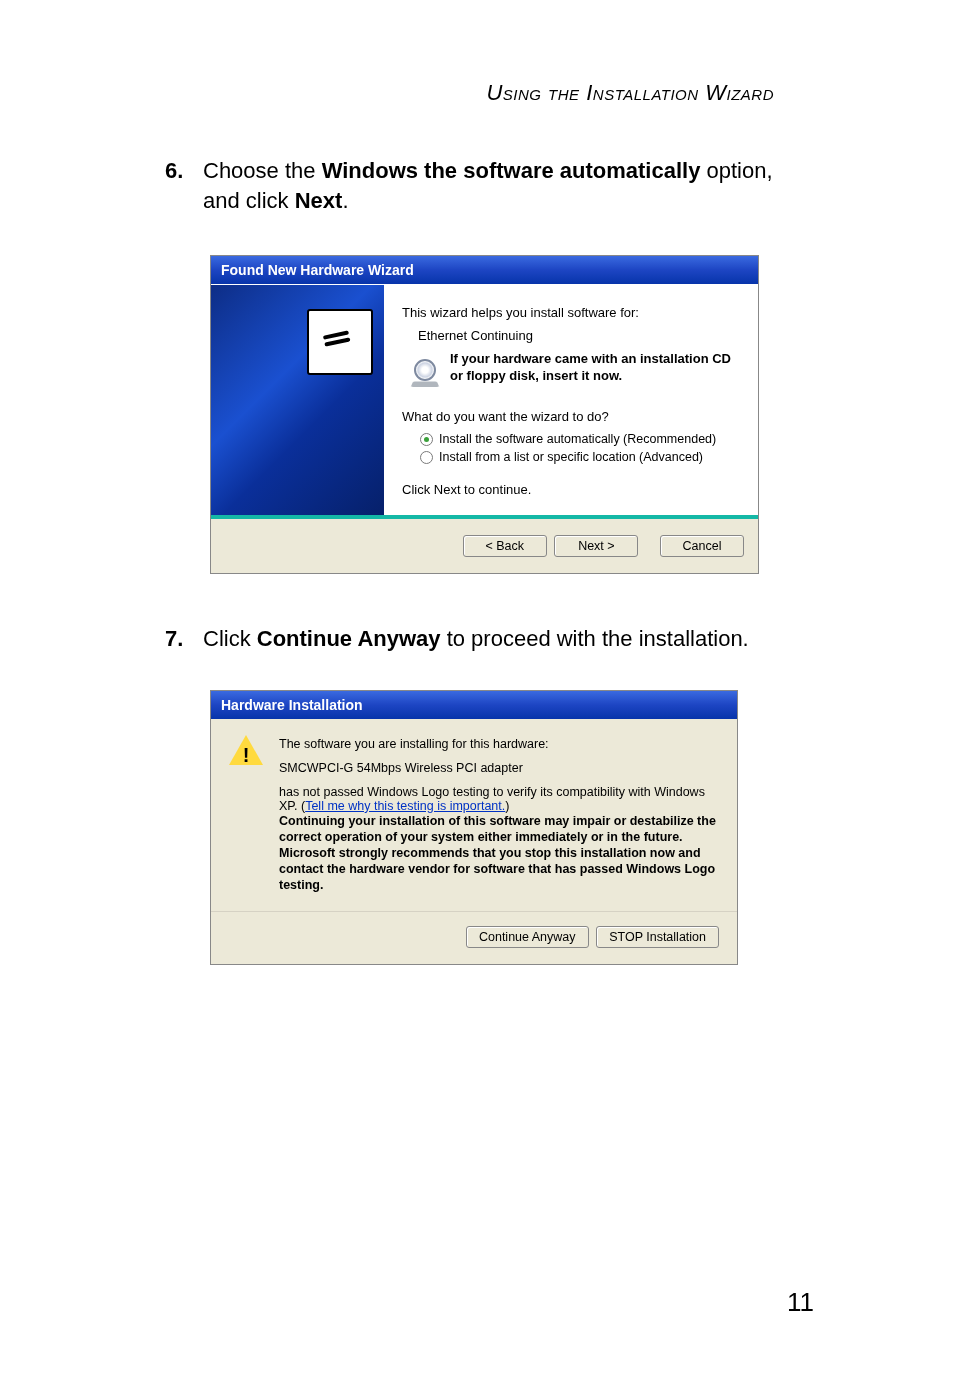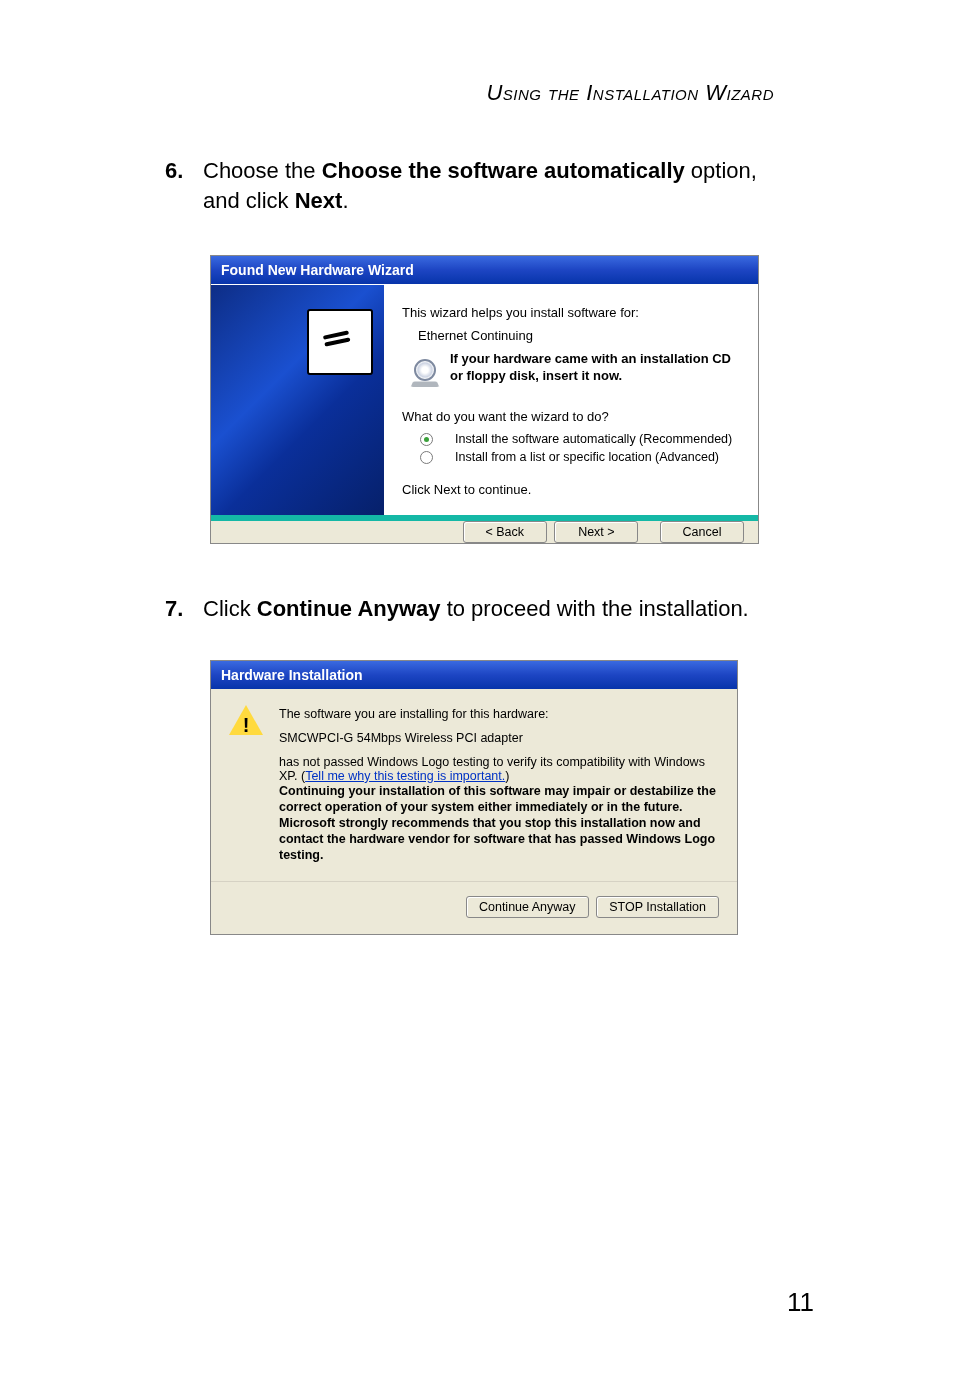--- a/index.html
+++ b/index.html
@@ -23,25 +23,25 @@
   .wiz-icon-shape::before{content:"";position:absolute;left:5px;top:4px;width:26px;height:3.5px;background:#000;border-radius:2px;box-shadow:0 7px 0 #000}
   .wiz-right{flex:1;padding:20px 18px 10px 18px;background:#fff;color:#000}
   .wiz-right p{margin-bottom:8px}
   .device-name{margin:4px 0 22px 16px}
   .cd-hint{display:flex;align-items:flex-end;gap:12px;margin:6px 0 24px 10px}
   .cd-icon{width:26px;height:26px;position:relative;flex:none}
   .cd-icon .disc{position:absolute;top:0;left:2px;width:22px;height:22px;border:2px solid #7e8aa0;border-radius:50%;background:radial-gradient(circle,#fff 25%,#cdd4e3 55%,#fff 70%)}
   .cd-icon .tray{position:absolute;bottom:-3px;left:0;width:26px;height:8px;background:#b0b6bd;border-radius:2px;transform:perspective(30px) rotateX(45deg)}
   .cd-hint b{font-weight:bold;font-size:13px;line-height:1.3;display:block}
   .q{margin-bottom:8px}
-  .radio-row{display:flex;align-items:center;gap:22px;margin:4px 0 4px 18px;font-size:12.5px}
+  .radio-row{display:flex;align-items:center;gap:6px;margin:4px 0 4px 18px;font-size:12.5px}
   .radio{width:13px;height:13px;border:1px solid #7a7a7a;border-radius:50%;background:#fff;display:inline-flex;align-items:center;justify-content:center;flex:none}
   .radio.sel::after{content:"";width:5px;height:5px;border-radius:50%;background:#3aa03a}
   .click-next{margin-top:18px}
-  .wiz-foot{background:#ece9d8;border-top:6px solid #14b8a6;padding:0 14px;text-align:right}
+  .wiz-foot{background:#ece9d8;border-top:4px solid #14b8a6;padding:16px 14px;text-align:right}
   .btn{display:inline-block;min-width:84px;padding:3px 12px;background:#ece9d8;border:1px solid #888;border-radius:3px;font-size:12.5px;margin-left:4px;text-align:center;box-shadow:inset 1px 1px 0 #fff}
   .btn.sp{margin-left:18px}
   .hw{width:528px}
   .hw-body{padding:18px 18px 8px 18px;background:#ece9d8}
   .hw-top{display:flex;gap:16px}
   .warn-icon{flex:none;width:34px;height:34px;position:relative}
   .tri{position:absolute;left:0;top:-2px;width:0;height:0;border-left:17px solid transparent;border-right:17px solid transparent;border-bottom:30px solid #ffda3e}
   .tri::after{content:"";position:absolute;left:-17px;top:0;width:0;height:0;border-left:17px solid transparent;border-right:17px solid transparent;border-bottom:30px solid transparent;filter:drop-shadow(0 0 1px #c89b00)}
   .bang{position:absolute;top:7px;left:0;width:34px;text-align:center;font-weight:bold;font-size:20px;color:#000;font-family:Arial}
   .hw-text{flex:1;font-size:12.5px}
@@ -56,21 +56,21 @@
 <body>
 
 <div class="page">
   <div class="doc-header">
     <span class="sc">Using the Installation Wizard</span>
   </div>
 
   <div class="instr">
     <div class="num">6.</div>
     <div class="body">
-      <span>Choose the </span><b>Choose the software automatically</b><span> option, and click </span><b>Next</b><span>.</span>
+      <span>Choose the </span><b>Windows the software automatically</b><span> option, and click </span><b>Next</b><span>.</span>
     </div>
   </div>
 
   <div style="height:40px"></div>
 
   <div class="dlg wiz">
     <div class="dlg-title">Found New Hardware Wizard</div>
     <div class="wiz-body">
       <div class="wiz-left">
         <div class="wiz-icon-shape"></div>

